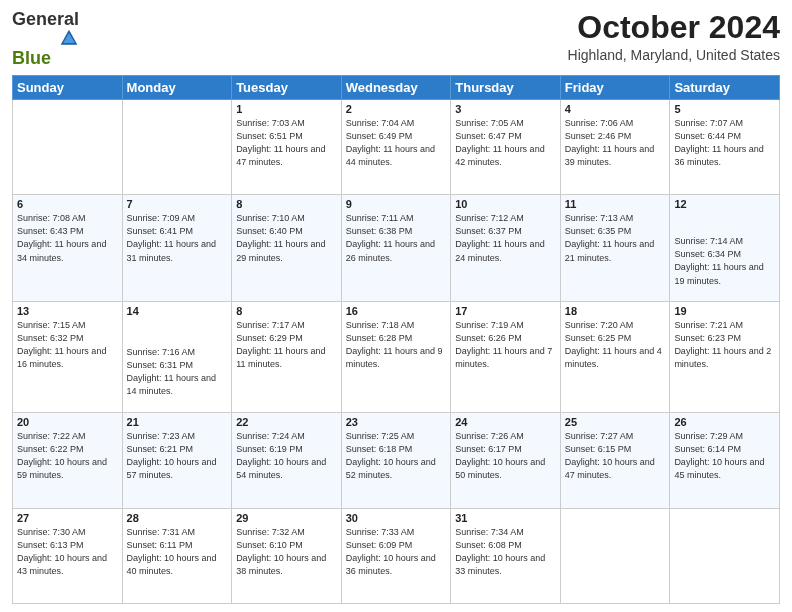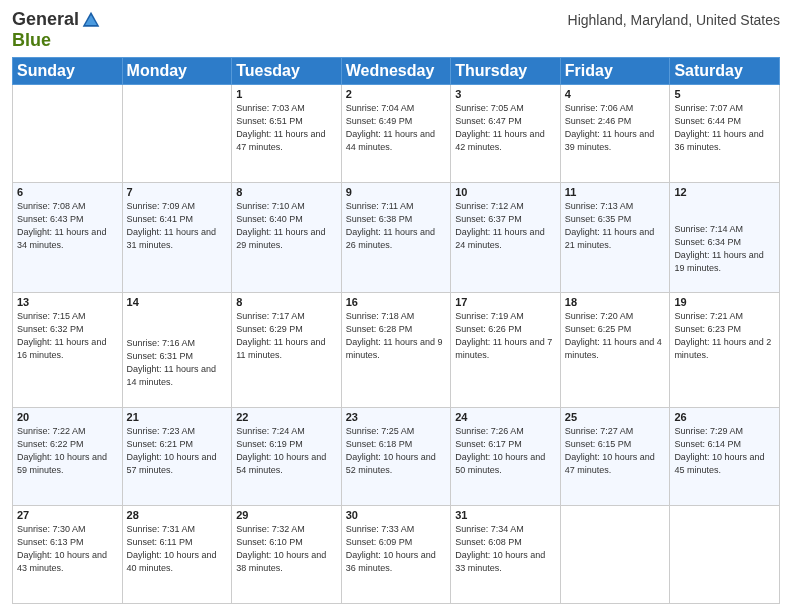--- a/index.html
+++ b/index.html
@@ -27,25 +27,26 @@
     }
 
     .logo {
       display: flex;
       flex-direction: column;
       align-items: flex-start;
     }
 
     .logo-text {
       display: flex;
-      align-items: flex-start;
+      align-items: flex-end;
       font-size: 18px;
       font-weight: bold;
       color: #333;
       line-height: 1;
+      flex-direction: column;
     }
 
     .logo-general {
       color: #333;
     }
 
     .logo-blue {
       color: #1a5fa8;
     }
 
@@ -77,21 +78,21 @@
       flex: 1;
       border: 1px solid #ccc;
       border-collapse: collapse;
       width: 100%;
       table-layout: fixed;
     }
 
     .calendar th {
       background-color: #2d7cc9;
       color: #fff;
-      font-size: 16px;
+      font-size: 13px;
       font-weight: bold;
       padding: 4px 4px;
       border: 1px solid #5599d9;
       text-align: left;
     }
 
     .calendar td {
       border: 1px solid #ccc;
       vertical-align: top;
       padding: 3px 4px;
@@ -136,20 +137,21 @@
       <div class="logo-text">
         <span class="logo-general">General</span>
         <svg class="logo-icon" viewBox="0 0 24 24">
           <polygon points="12,2 22,20 2,20" fill="#1a5fa8"></polygon>
           <polygon points="12,6 19,18 5,18" fill="#4a9adf"></polygon>
         </svg>
       </div>
       <span class="logo-blue" style="font-size:18px;font-weight:bold;color:#4d7c0f;">Blue</span>
     </div>
     <div class="title-section">
+      <div class="main-title">October 2024</div>
       <div class="subtitle">Highland, Maryland, United States</div>
     </div>
   </div>
 
   <table class="calendar">
     <thead>
       <tr>
       <th>Sunday</th>
           <th>Monday</th>
           <th>Tuesday</th>

